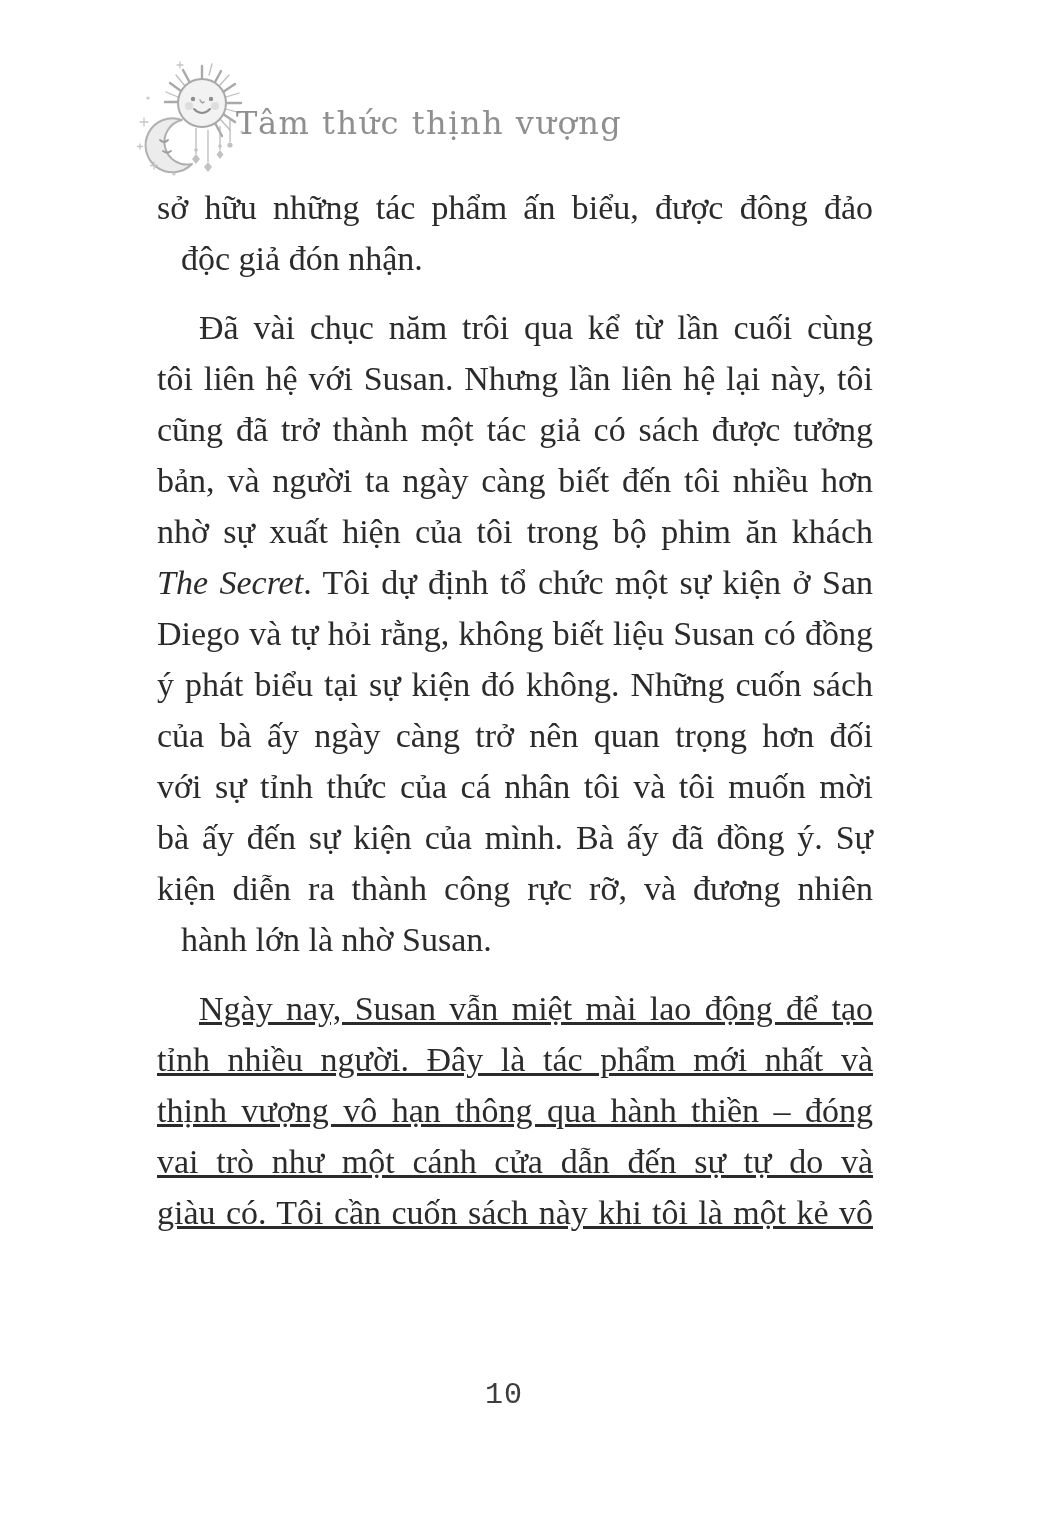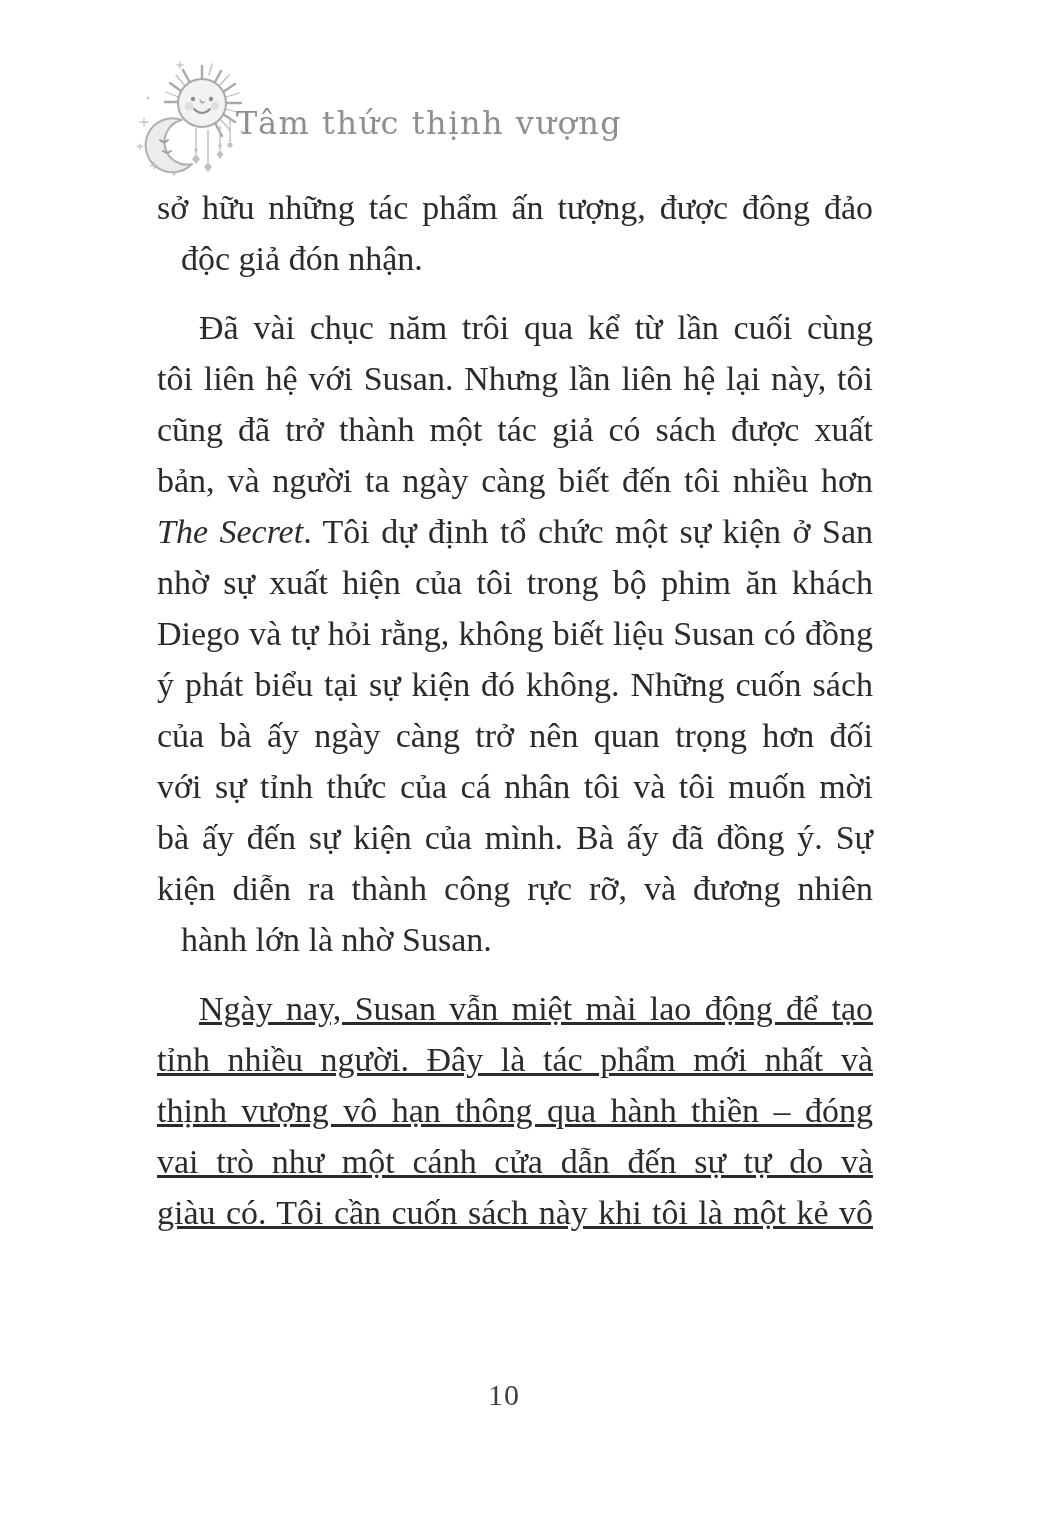--- a/index.html
+++ b/index.html
@@ -46,21 +46,21 @@
     text-align: left;
     text-align-last: left;
     margin-left: 24px;
   }
   .line.first { text-indent: 42px; }
   .italic { font-style: italic; }
   
   .page-number {
     position: absolute; left: 0; top: 1378px;
     width: 1008px; text-align: center;
-    font-family: Liberation Serif, serif;
+    font-family: Liberation Mono, monospace;
     font-weight: 300;
     font-size: 30px; color: #3d3d3d;
     letter-spacing: 1px;
   }
 </style>
 </head>
 <body>
 
 <div class="page">
 
@@ -131,30 +131,30 @@
       <circle cx="44" cy="116" r="1.6" fill="#c9c9c9"></circle>
       <circle cx="112" cy="74" r="1.6" fill="#c9c9c9"></circle>
     </svg>
 
     <div class="header-title">Tâm thức thịnh vượng</div>
   </div>
 
   <div class="body-text">
 
   <div class="paragraph">
-        <div class="line"><span>sở hữu những tác phẩm ấn tượng, được đông đảo</span></div>
+        <div class="line"><span>sở hữu những tác phẩm ấn biểu, được đông đảo</span></div>
         <div class="line last"><span>độc giả đón nhận.</span></div>
       </div>
       <div class="paragraph">
         <div class="line first"><span>Đã vài chục năm trôi qua kể từ lần cuối cùng</span></div>
         <div class="line"><span>tôi liên hệ với Susan. Nhưng lần liên hệ lại này, tôi</span></div>
-        <div class="line"><span>cũng đã trở thành một tác giả có sách được xuất</span></div>
+        <div class="line"><span>cũng đã trở thành một tác giả có sách được tưởng</span></div>
         <div class="line"><span>bản, và người ta ngày càng biết đến tôi nhiều hơn</span></div>
+        <div class="line"><span>nhờ sự xuất hiện của tôi trong bộ phim ăn khách</span></div>
         <div class="line"><span class="italic">The Secret</span><span>. Tôi dự định tổ chức một sự kiện ở San</span></div>
-        <div class="line"><span>nhờ sự xuất hiện của tôi trong bộ phim ăn khách</span></div>
         <div class="line"><span>Diego và tự hỏi rằng, không biết liệu Susan có đồng</span></div>
         <div class="line"><span>ý phát biểu tại sự kiện đó không. Những cuốn sách</span></div>
         <div class="line"><span>của bà ấy ngày càng trở nên quan trọng hơn đối</span></div>
         <div class="line"><span>với sự tỉnh thức của cá nhân tôi và tôi muốn mời</span></div>
         <div class="line"><span>bà ấy đến sự kiện của mình. Bà ấy đã đồng ý. Sự</span></div>
         <div class="line"><span>kiện diễn ra thành công rực rỡ, và đương nhiên</span></div>
         <div class="line last"><span>hành lớn là nhờ Susan.</span></div>
       </div>
       <div class="paragraph">
         <div class="line first"><span>Ngày nay, Susan vẫn miệt mài lao động để tạo</span></div>

